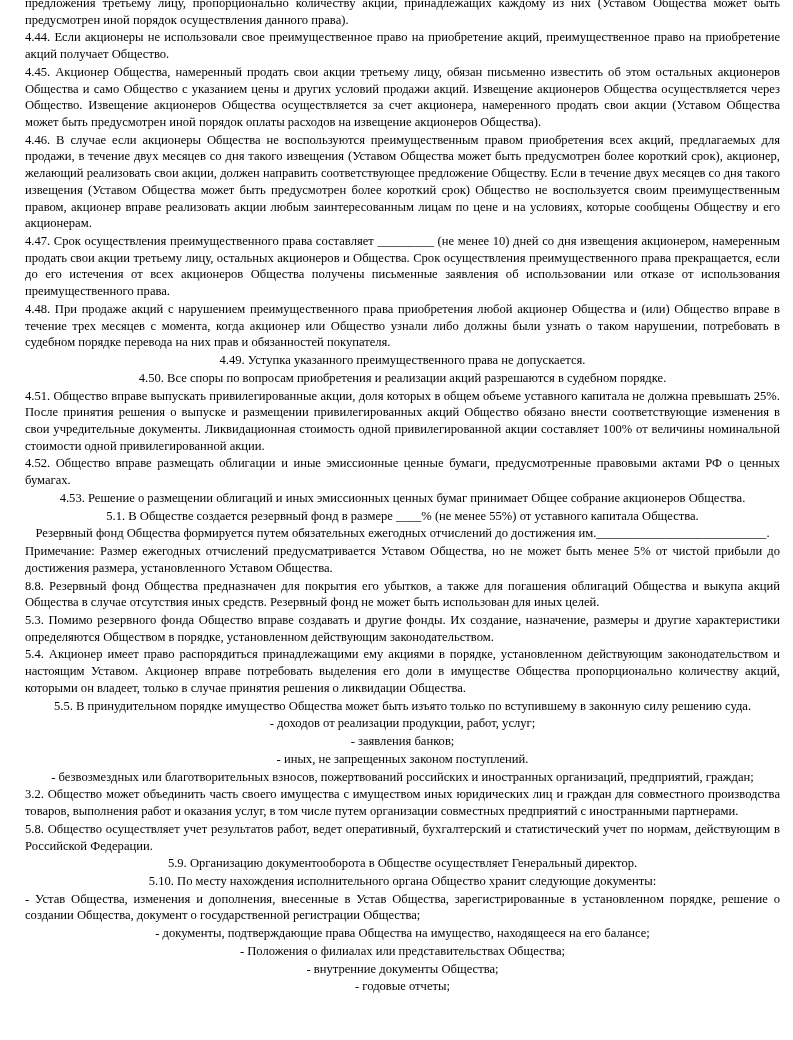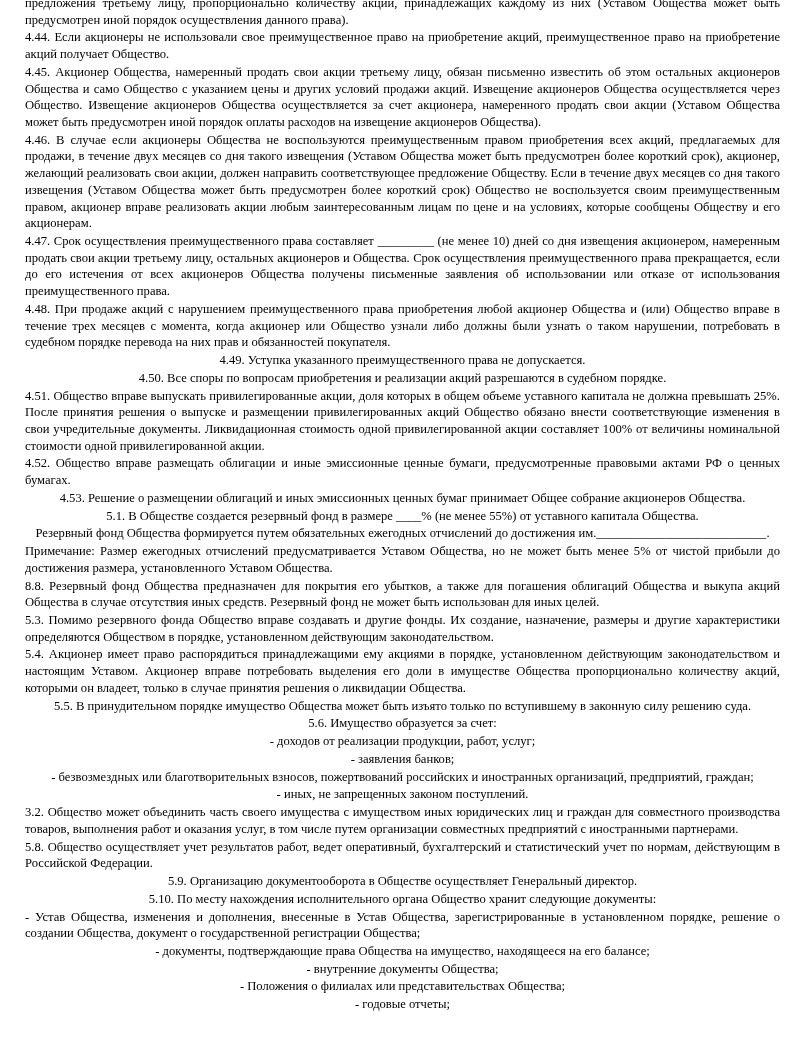--- a/index.html
+++ b/index.html
@@ -44,28 +44,27 @@
   <p class="nojust">4.53. Решение о размещении облигаций и иных эмиссионных ценных бумаг принимает Общее собрание акционеров Общества.</p>
 
 
   <p class="nojust">5.1. В Обществе создается резервный фонд в размере ____% (не менее 55%) от уставного капитала Общества.</p>
   <p class="nojust">Резервный фонд Общества формируется путем обязательных ежегодных отчислений до достижения им.___________________________.</p>
   <p>Примечание: Размер ежегодных отчислений предусматривается Уставом Общества, но не может быть менее 5% от чистой прибыли до достижения размера, установленного Уставом Общества.</p>
   <p>8.8. Резервный фонд Общества предназначен для покрытия его убытков, а также для погашения облигаций Общества и выкупа акций Общества в случае отсутствия иных средств. Резервный фонд не может быть использован для иных целей.</p>
   <p>5.3. Помимо резервного фонда Общество вправе создавать и другие фонды. Их создание, назначение, размеры и другие характеристики определяются Обществом в порядке, установленном действующим законодательством.</p>
   <p>5.4. Акционер имеет право распорядиться принадлежащими ему акциями в порядке, установленном действующим законодательством и настоящим Уставом. Акционер вправе потребовать выделения его доли в имуществе Общества пропорционально количеству акций, которыми он владеет, только в случае принятия решения о ликвидации Общества.</p>
   <p class="nojust">5.5. В принудительном порядке имущество Общества может быть изъято только по вступившему в законную силу решению суда.</p>
-  <p class="nojust">5.6. Имущество образуется за счет:</p>
   <p class="nojust">- доходов от реализации продукции, работ, услуг;</p>
   <p class="nojust">- заявления банков;</p>
+  <p class="nojust">- иных, не запрещенных законом поступлений.</p>
   <p class="nojust">- безвозмездных или благотворительных взносов, пожертвований российских и иностранных организаций, предприятий, граждан;</p>
-  <p class="nojust">- иных, не запрещенных законом поступлений.</p>
   <p>3.2. Общество может объединить часть своего имущества с имуществом иных юридических лиц и граждан для совместного производства товаров, выполнения работ и оказания услуг, в том числе путем организации совместных предприятий с иностранными партнерами.</p>
   <p>5.8. Общество осуществляет учет результатов работ, ведет оперативный, бухгалтерский и статистический учет по нормам, действующим в Российской Федерации.</p>
   <p class="nojust">5.9. Организацию документооборота в Обществе осуществляет Генеральный директор.</p>
   <p class="nojust">5.10. По месту нахождения исполнительного органа Общество хранит следующие документы:</p>
   <p>- Устав Общества, изменения и дополнения, внесенные в Устав Общества, зарегистрированные в установленном порядке, решение о создании Общества, документ о государственной регистрации Общества;</p>
   <p class="nojust">- документы, подтверждающие права Общества на имущество, находящееся на его балансе;</p>
+  <p class="nojust">- Положения о филиалах или представительствах Общества;</p>
   <p class="nojust">- внутренние документы Общества;</p>
-  <p class="nojust">- Положения о филиалах или представительствах Общества;</p>
   <p class="nojust">- годовые отчеты;</p>
 
 </div>
 
 </body></html>

